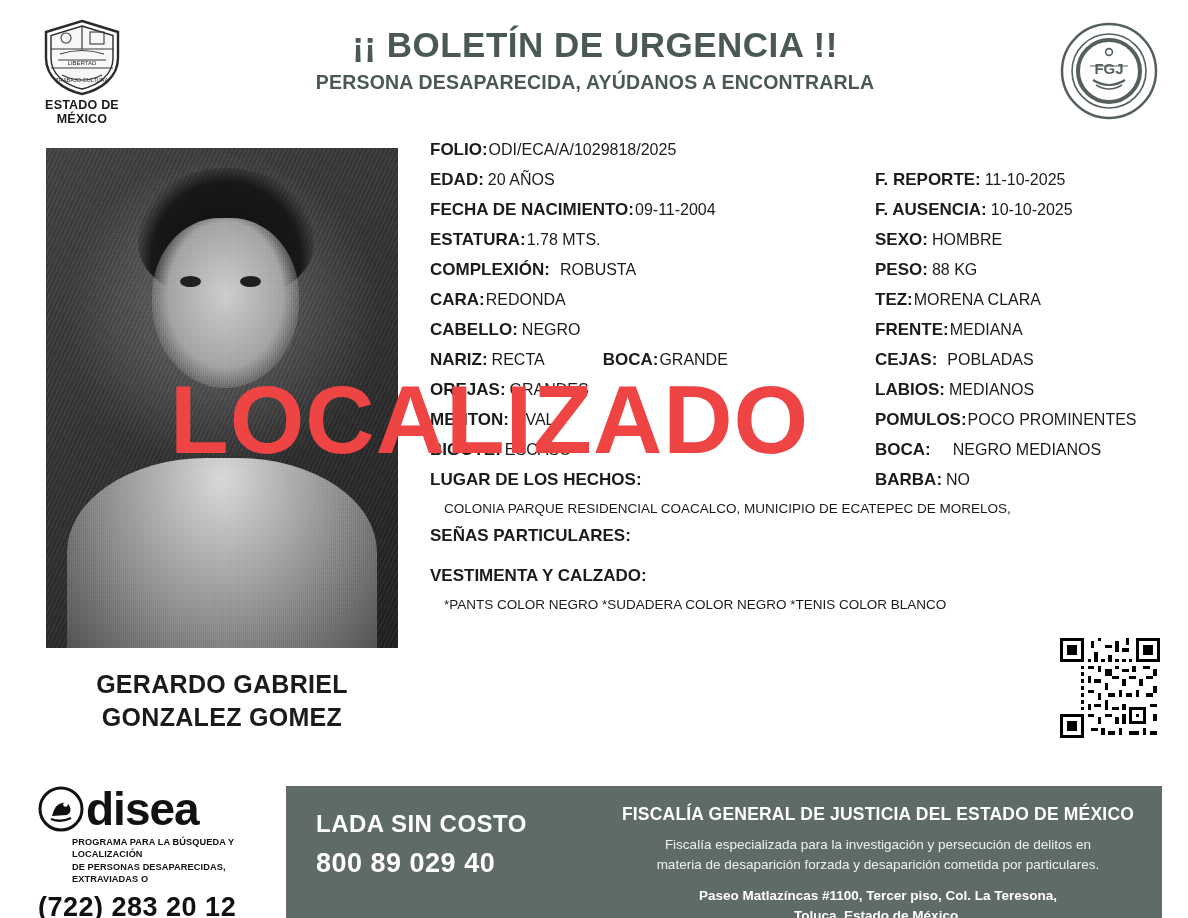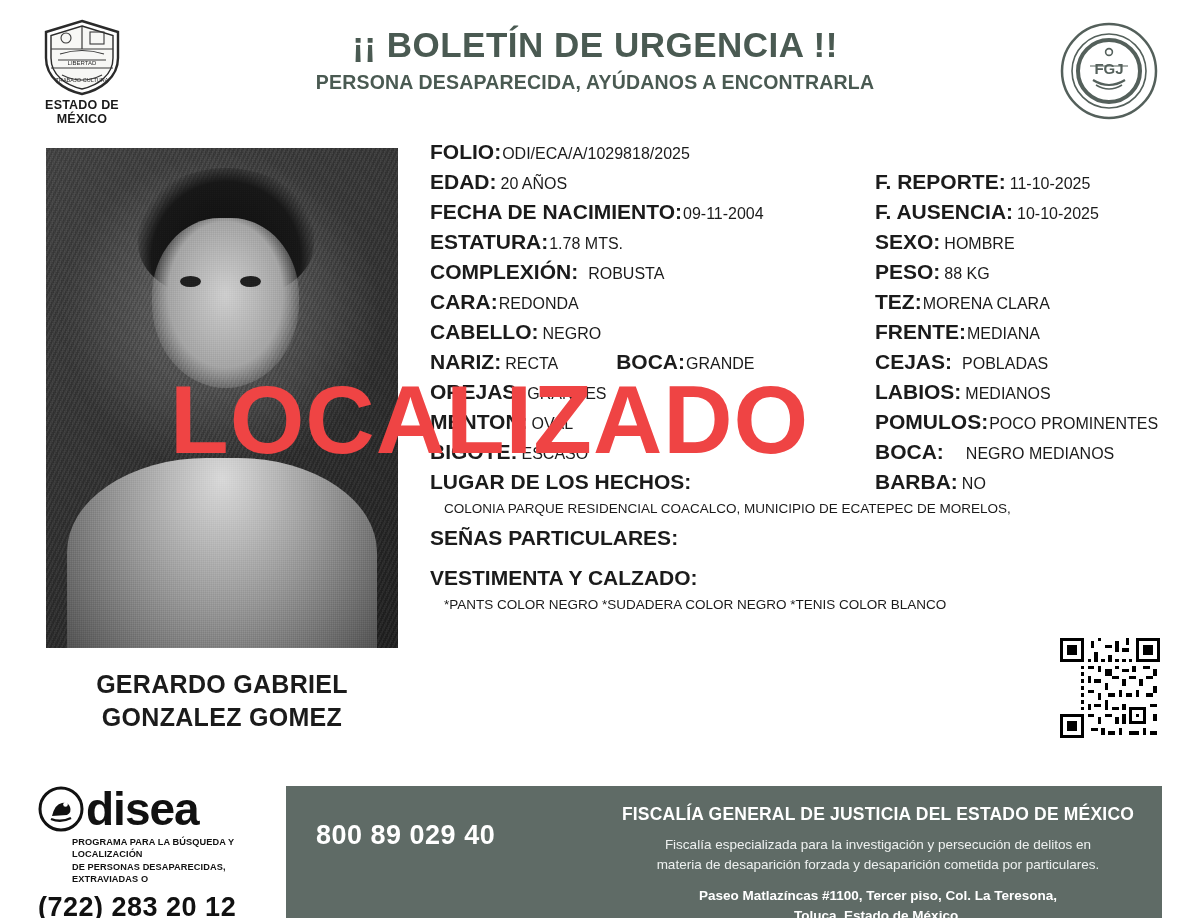--- a/index.html
+++ b/index.html
@@ -141,21 +141,21 @@
     color: #1b1b1b;
   }
   .row {
     display: flex;
     align-items: baseline;
     height: 30px;
   }
   .col-left  { width: 385px; display: flex; align-items: baseline; }
   .col-right { width: 345px; display: flex; align-items: baseline; justify-content: flex-start; }
   .lbl {
-    font-size: 21px;
+    font-size: 17px;
     font-weight: bold;
     color: #1b1b1b;
     white-space: nowrap;
   }
   .val {
     font-size: 16px;
     font-weight: normal;
     color: #1b1b1b;
     white-space: nowrap;
     margin-left: 4px;
@@ -613,20 +613,21 @@
       </div>
       <div class="odisea-tag">
         <div>PROGRAMA PARA LA BÚSQUEDA Y LOCALIZACIÓN</div>
         <div>DE PERSONAS DESAPARECIDAS, EXTRAVIADAS  O</div>
       </div>
       <div class="odisea-phone">(722) 283 20 12</div>
     </div>
 
     <div class="footer-bar">
       <div class="bar-left">
+        <div class="lada">LADA SIN COSTO</div>
         <div class="lada-num">800 89 029 40</div>
       </div>
       <div class="bar-right">
         <div class="fgj-title">FISCALÍA GENERAL DE JUSTICIA DEL ESTADO DE MÉXICO</div>
         <div class="fgj-desc">
           <div>Fiscalía especializada para la investigación y persecución de delitos en</div>
           <div>materia de desaparición forzada y desaparición cometida por particulares.</div>
         </div>
         <div class="fgj-addr">
           <div>Paseo Matlazíncas #1100, Tercer piso, Col. La Teresona,</div>

